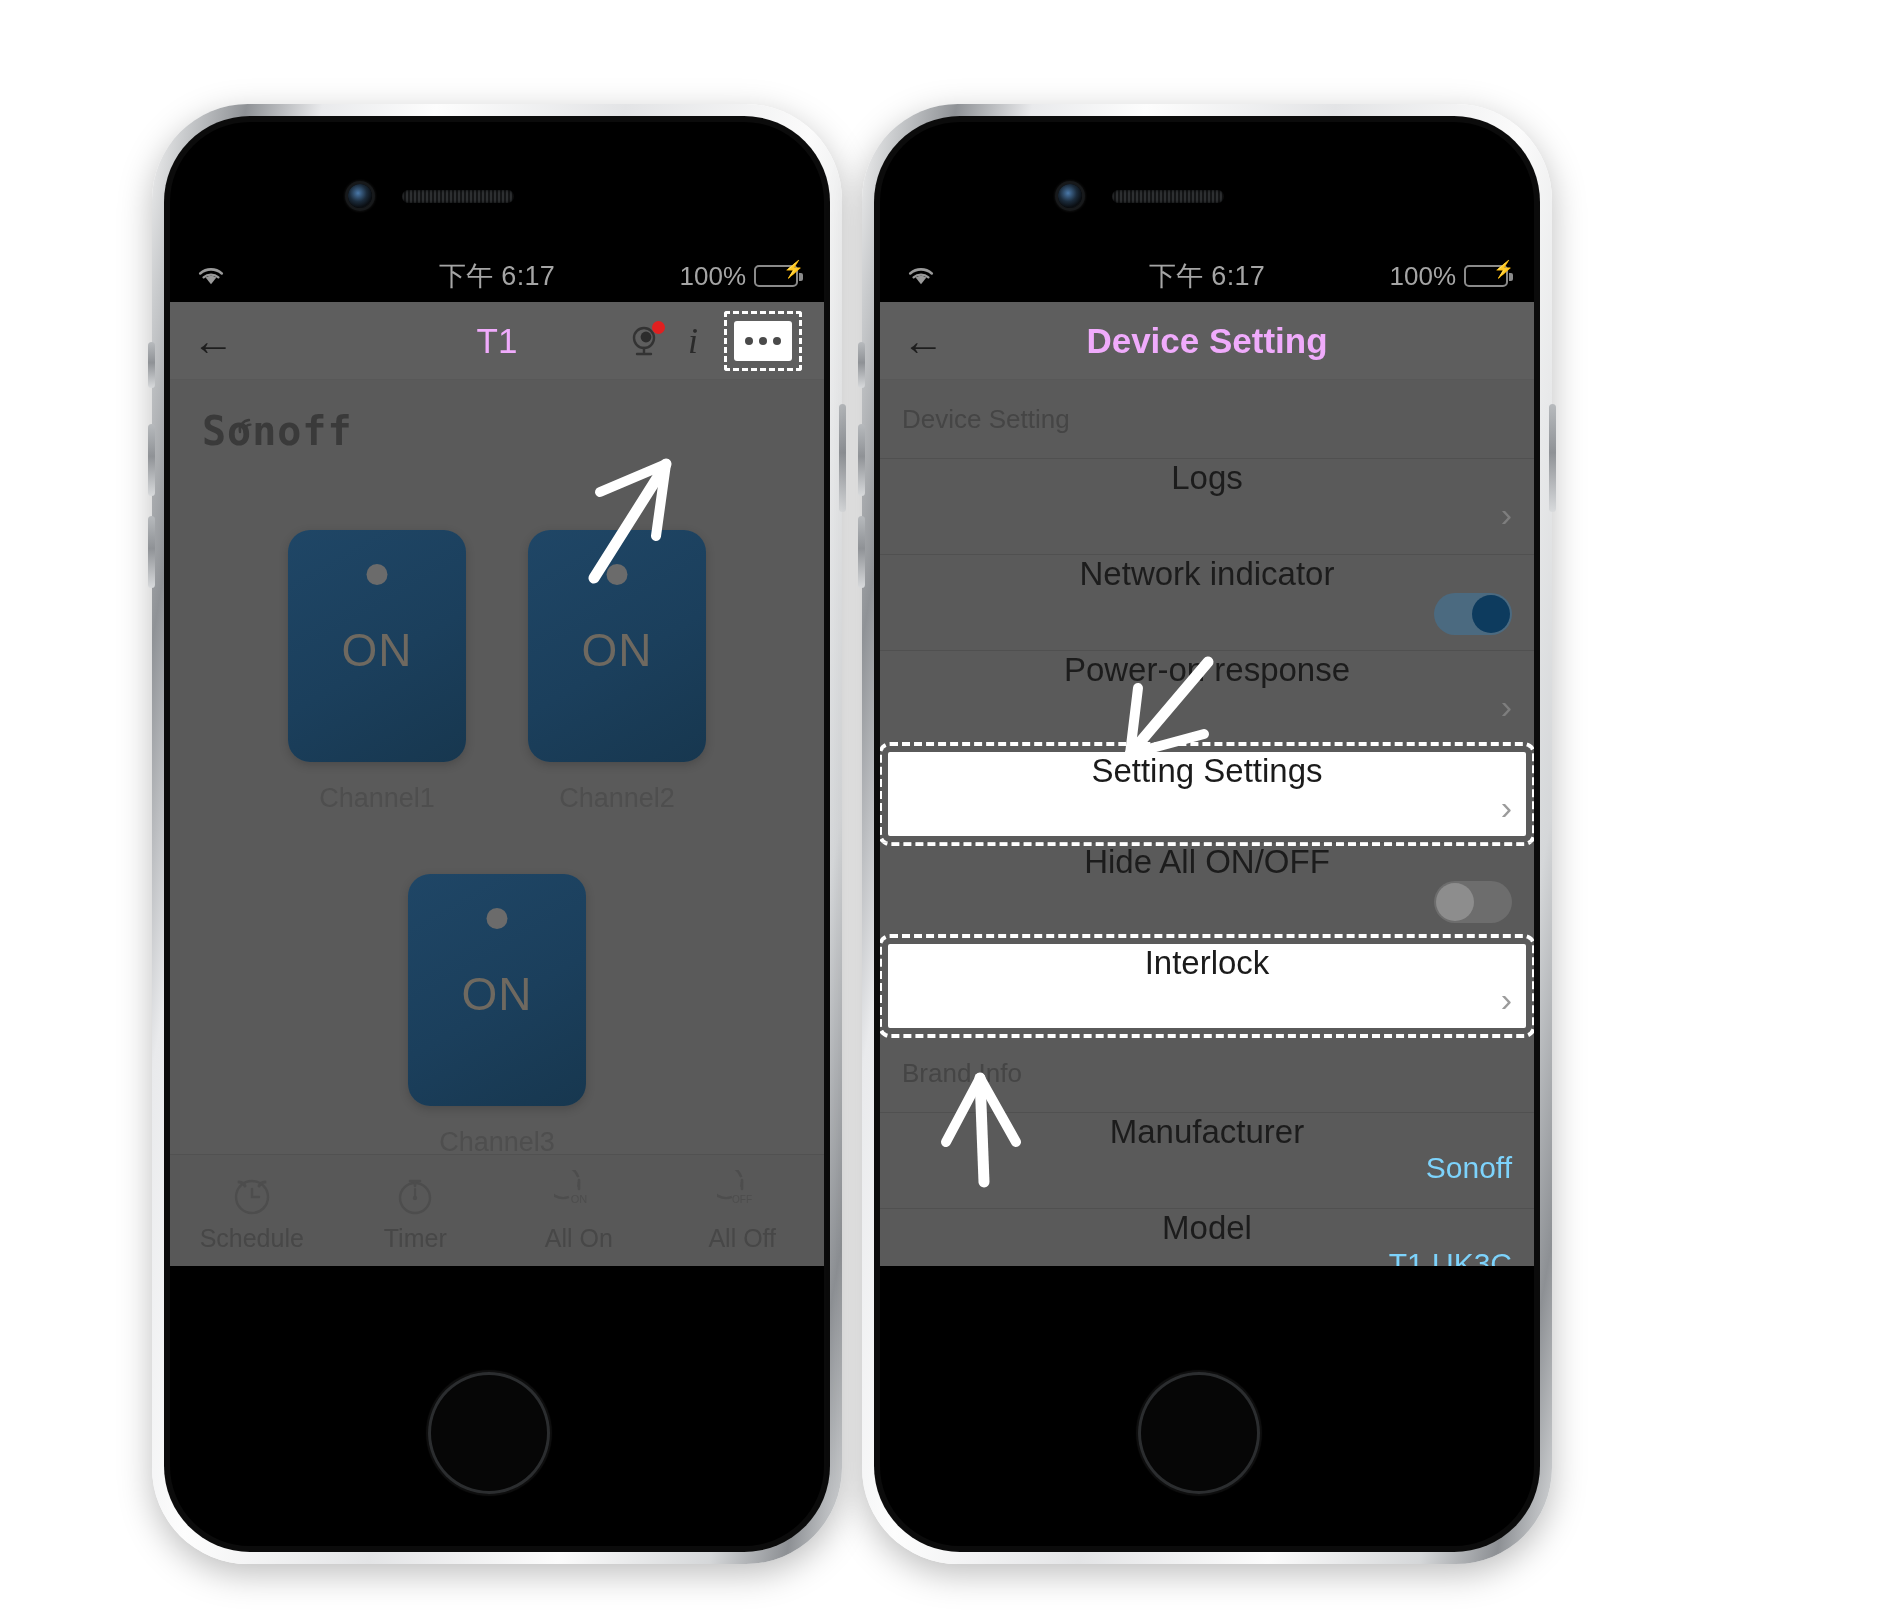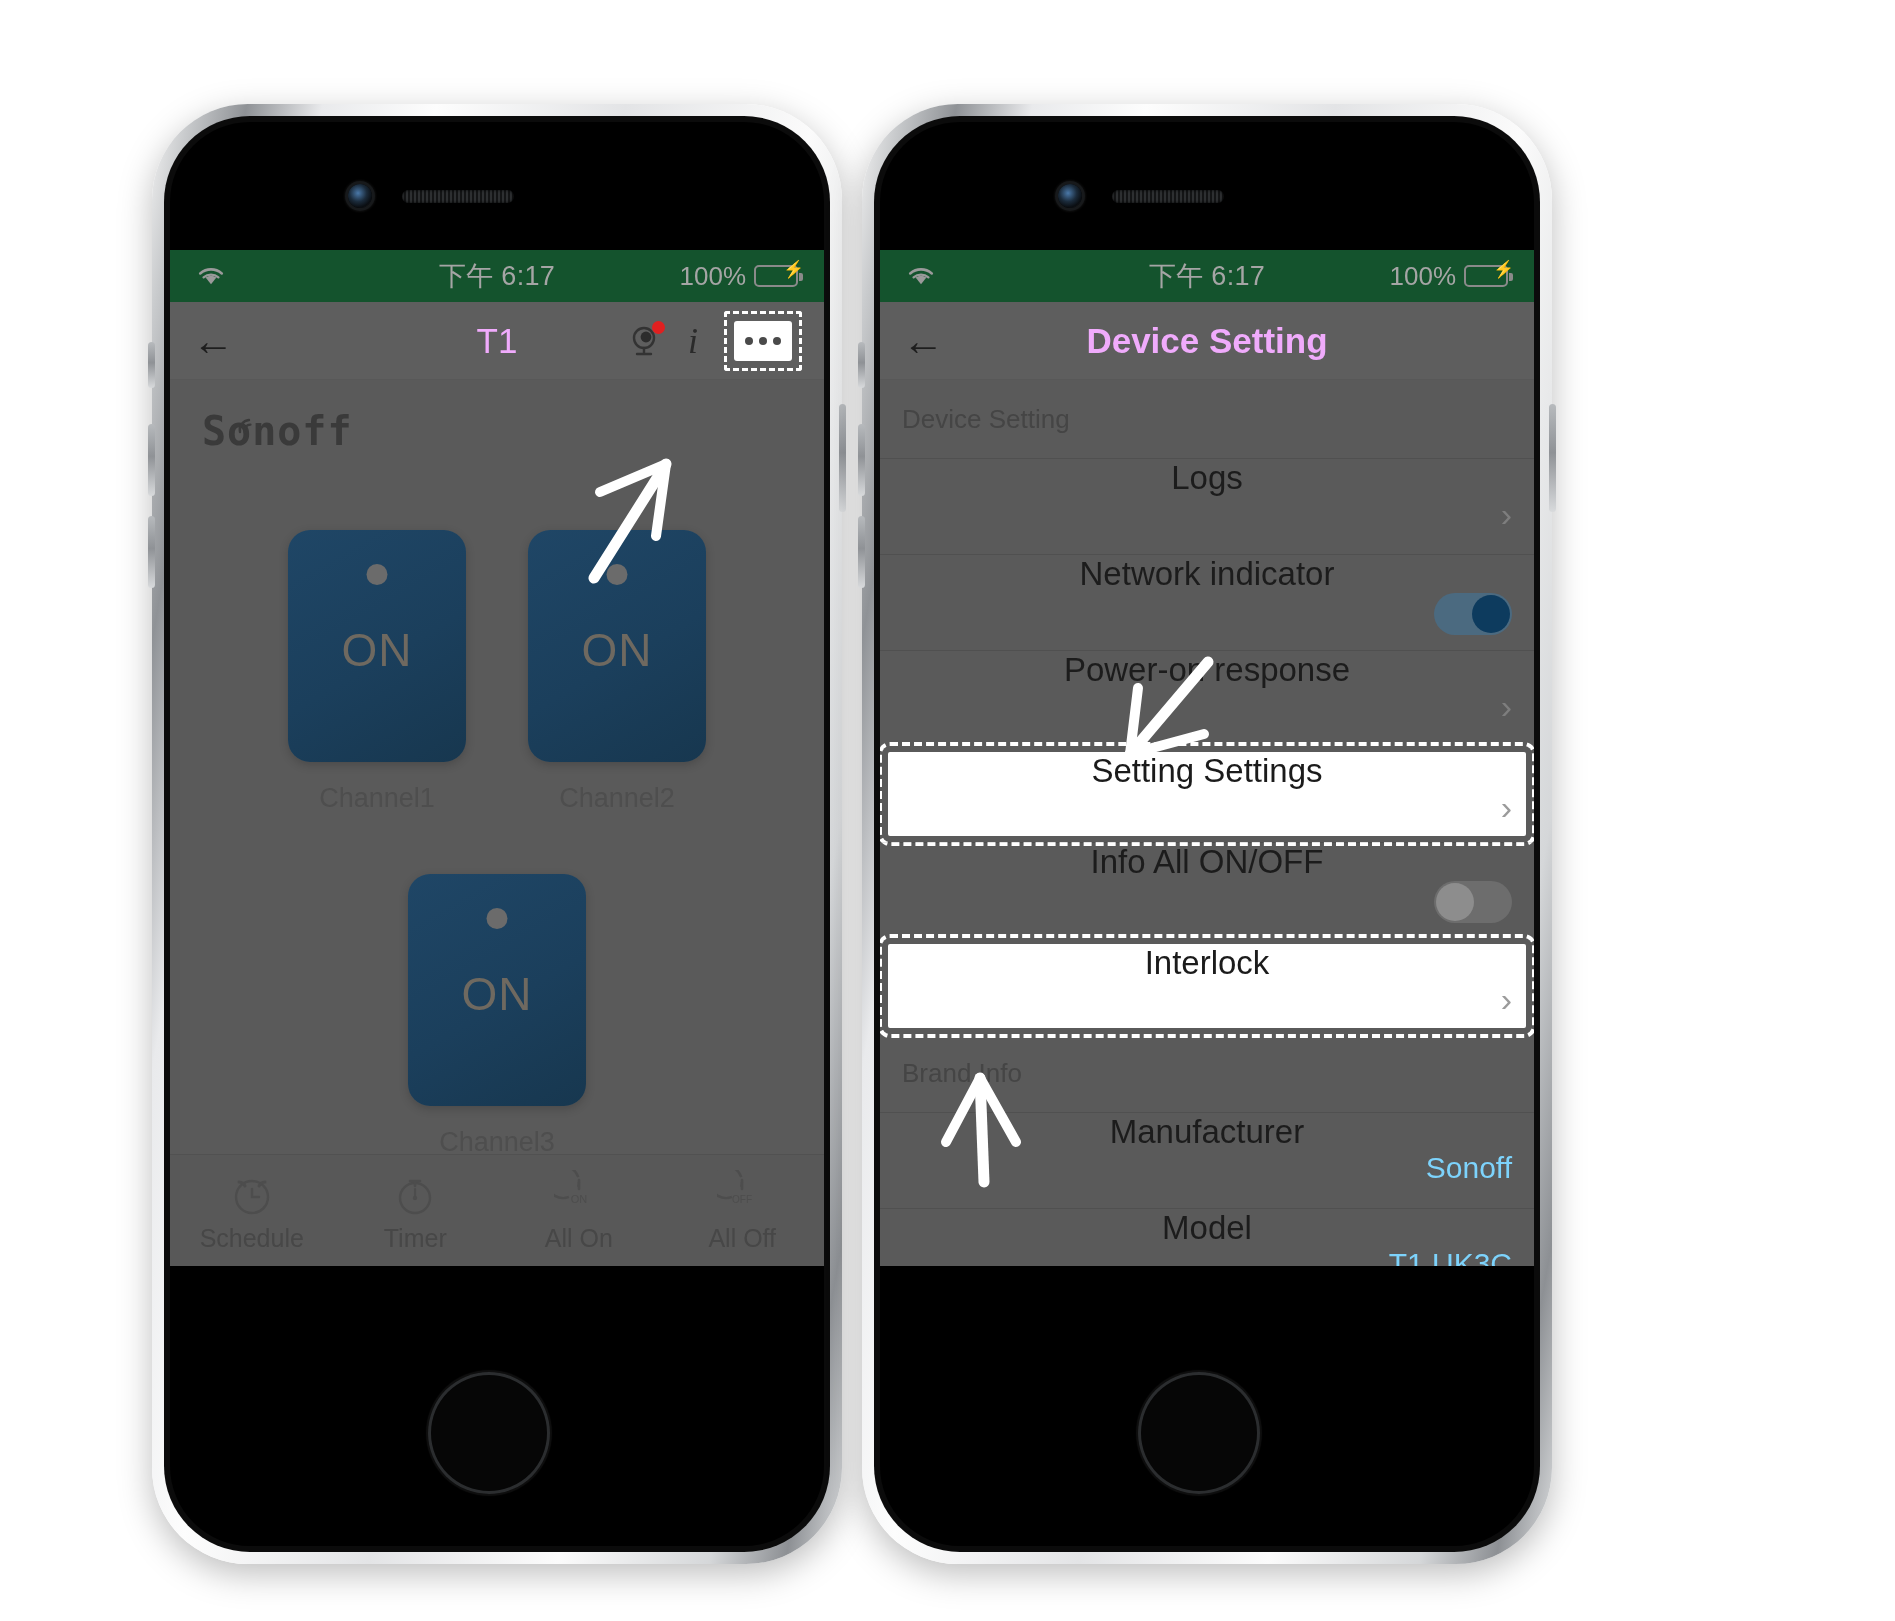--- a/index.html
+++ b/index.html
@@ -60,21 +60,21 @@
     background: #060606;
     box-shadow: inset 0 0 0 3px #2b2d2f, 0 0 1px 2px rgba(255,255,255,.06);
   }
 
   
   .screen {
     position:absolute; left:0; right:0;
     background:#5a5a5a; overflow:hidden;
   }
   .statusbar {
-    height:52px; background:#14532d; color:#9a9a9a;
+    height:52px; background:#000000; color:#9a9a9a;
     display:flex; align-items:center; padding:0 26px;
     font-size:26px; position:relative;
   }
   .sb-time { position:absolute; left:0; right:0; text-align:center; font-size:27px; color:#a5a5a5; letter-spacing:.3px;}
   .sb-right { margin-left:auto; display:flex; align-items:center; gap:8px; z-index:2;text-align:right; }
   .sb-pct { font-size:26px; color:#a5a5a5; }
   .batt {
     position:relative; width:44px; height:22px; border-radius:5px;
     border:2px solid #8a8a8a; padding:2px;
   }
@@ -394,21 +394,21 @@
               <span class="row-label">Power-on response</span>
               <span class="chev">›</span>
             </div>
 
             <div class="row highlight">
               <span class="row-label">Setting Settings</span>
               <span class="chev">›</span>
             </div>
 
             <div class="row">
-              <span class="row-label">Info All ON/OFF</span>
+              <span class="row-label">Hide All ON/OFF</span>
               <span class="toggle off">
                   <span class="knob"></span>
                 </span>
             </div>
 
             <div class="row highlight">
               <span class="row-label">Interlock</span>
               <span class="chev">›</span>
             </div>
 

